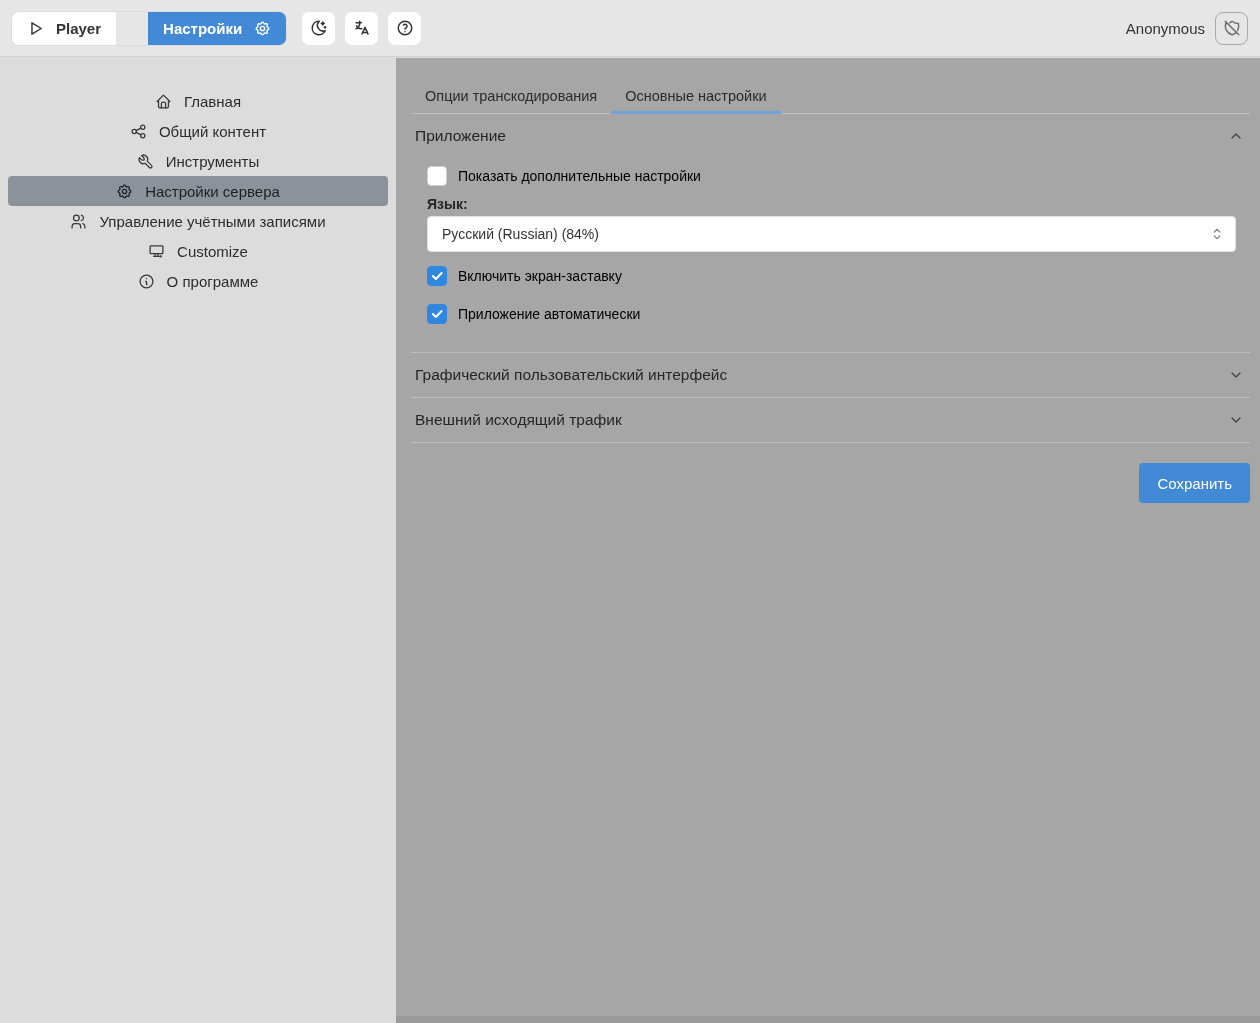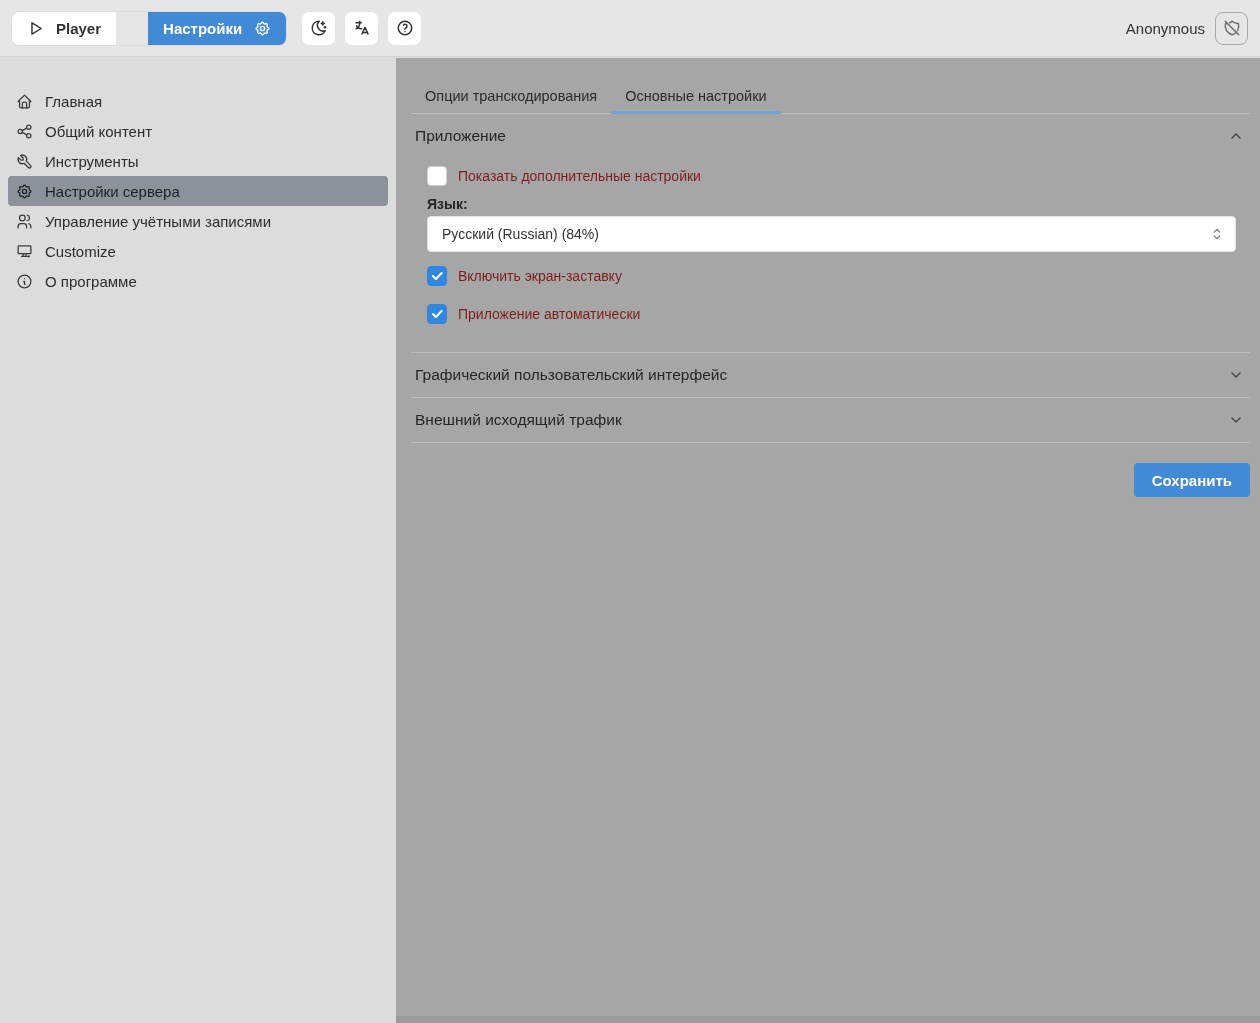--- a/index.html
+++ b/index.html
@@ -37,21 +37,21 @@
   }
   svg.ic { display:block; }
 
   
   .sidebar {
     position:absolute; top:58px; left:0; bottom:0; width:396px;
     background:#dcdcdc; padding:28px 8px 0 8px;
   }
   .side-item {
     display:flex; align-items:center; gap:12px; height:30px; padding:0 8px;
-    border-radius:4px; font-size:15px; color:#2d2d2d; cursor:pointer;
+    border-radius:4px; font-size:15px; color:#2d2d2d; cursor:pointer;justify-content:center;
   }
   .side-item .ic { color:#3a3a3a; flex:0 0 auto; }
   .side-item.active { background:#8c9299; color:#1d2126; }
   .side-item.active .ic { color:#1d2126; }
 
   
   .main {
     position:absolute; top:58px; left:396px; right:0; bottom:0;
     background:#a6a6a6; padding:23px 10px 0 15px;
   }
@@ -75,36 +75,36 @@
   .cb-row { display:flex; align-items:center; gap:11px; margin:6px 0 10px 0; cursor:pointer; }
   .cb-row + .cb-row { margin-top:18px; }
   .checkbox {
     width:20px; height:20px; border-radius:4px; background:#fff;
     border:1px solid #cfcfcf; display:flex; align-items:center; justify-content:center;
     flex:0 0 auto;
   }
   .checkbox .ic { visibility:hidden; }
   .checkbox.checked { background:#2f87e0; border-color:#2f87e0; }
   .checkbox.checked .ic { visibility:visible; }
-  .cb-label { font-size:14px; color:#7f1d1d; }
+  .cb-label { font-size:14px; color:#000000; }
 
   .field-label { font-size:14px; font-weight:600; color:#262626; margin:10px 0 4px 0; }
   .select {
     height:36px; background:#fff; border:1px solid #e2e2e2; border-radius:4px;
     display:flex; align-items:center; padding:0 44px 0 14px; position:relative;
     font-size:14px; color:#333; cursor:pointer; width:100%;
   }
   .select .selector { position:absolute; right:10px; top:50%; transform:translateY(-50%); color:#8a8a8a; }
 
   .rows-gap { margin-top:14px; }
 
   .save-row { display:flex; justify-content:flex-end; margin-top:20px; }
   .save-btn {
     background:#4289d6; color:#fff; border:none; border-radius:4px;
-    height:34px; padding:8px 18px; font-size:15px; font-weight:700; cursor:pointer;
+    height:40px; padding:8px 18px; font-size:15px; font-weight:400; cursor:pointer;
     font-family:"Liberation Sans", sans-serif;
   }
 </style>
 </head>
 <body>
 
 <div class="topbar">
   <div class="seg">
     <button class="seg-btn light">
       <svg class="ic" width="17" height="17" viewBox="0 0 24 24" fill="none" stroke="currentColor" stroke-width="2" stroke-linecap="round" stroke-linejoin="round">

